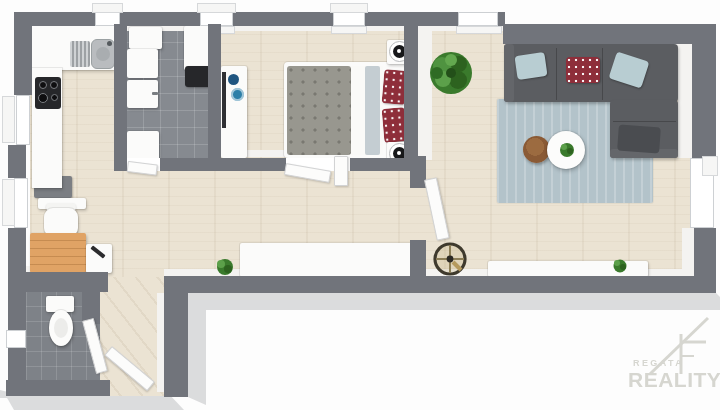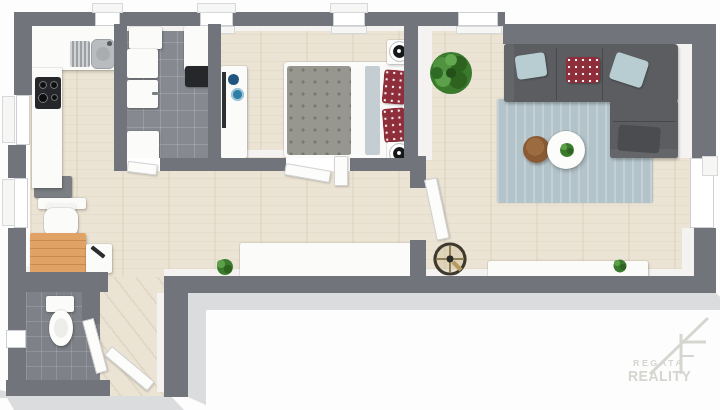--- a/index.html
+++ b/index.html
@@ -28,21 +28,21 @@
         background-size:7px 7px;border-radius:4px;box-shadow:1px 1px 2px rgba(0,0,0,.25);}
   .duvet{background:var(--duvet);
         background-image:radial-gradient(circle at 4px 4px,rgba(50,50,45,.30) 1.3px,transparent 1.9px);
         background-size:12px 12px;border-radius:3px;}
   .rug{background:var(--rug);
         background-image:repeating-linear-gradient(90deg,rgba(255,255,255,.22) 0 2px,transparent 2px 9px);
         border-radius:2px;box-shadow:0 0 0 1px rgba(0,0,0,.04);}
   .sofa{background:var(--sofa);border-radius:4px;box-shadow:1px 2px 3px rgba(0,0,0,.25);}
   .seam{background:rgba(0,0,0,.22);}
   .wm-top{position:absolute;left:633px;top:358px;font-size:9px;letter-spacing:2.4px;color:var(--watermark);font-weight:bold;}
-  .wm-bot{position:absolute;left:628px;top:368px;font-size:14px;letter-spacing:.5px;color:var(--watermark);font-weight:bold;}
+  .wm-bot{position:absolute;left:628px;top:368px;font-size:21px;letter-spacing:.5px;color:var(--watermark);font-weight:bold;}
 </style>
 </head>
 <body>
 
 <div id="plan">
 
   <svg class="abs" style="left:0;top:0;width:720px;height:410px" viewBox="0 0 720 410">
     <polygon points="176,293 716,293 720,297 720,310 198,310" fill="var(--shadow)"></polygon>
     <polygon points="188,295 206,310 206,405 188,397" fill="var(--shadow)"></polygon>
     <polygon points="6,396 168,393 184,410 14,410" fill="var(--shadow)"></polygon>

